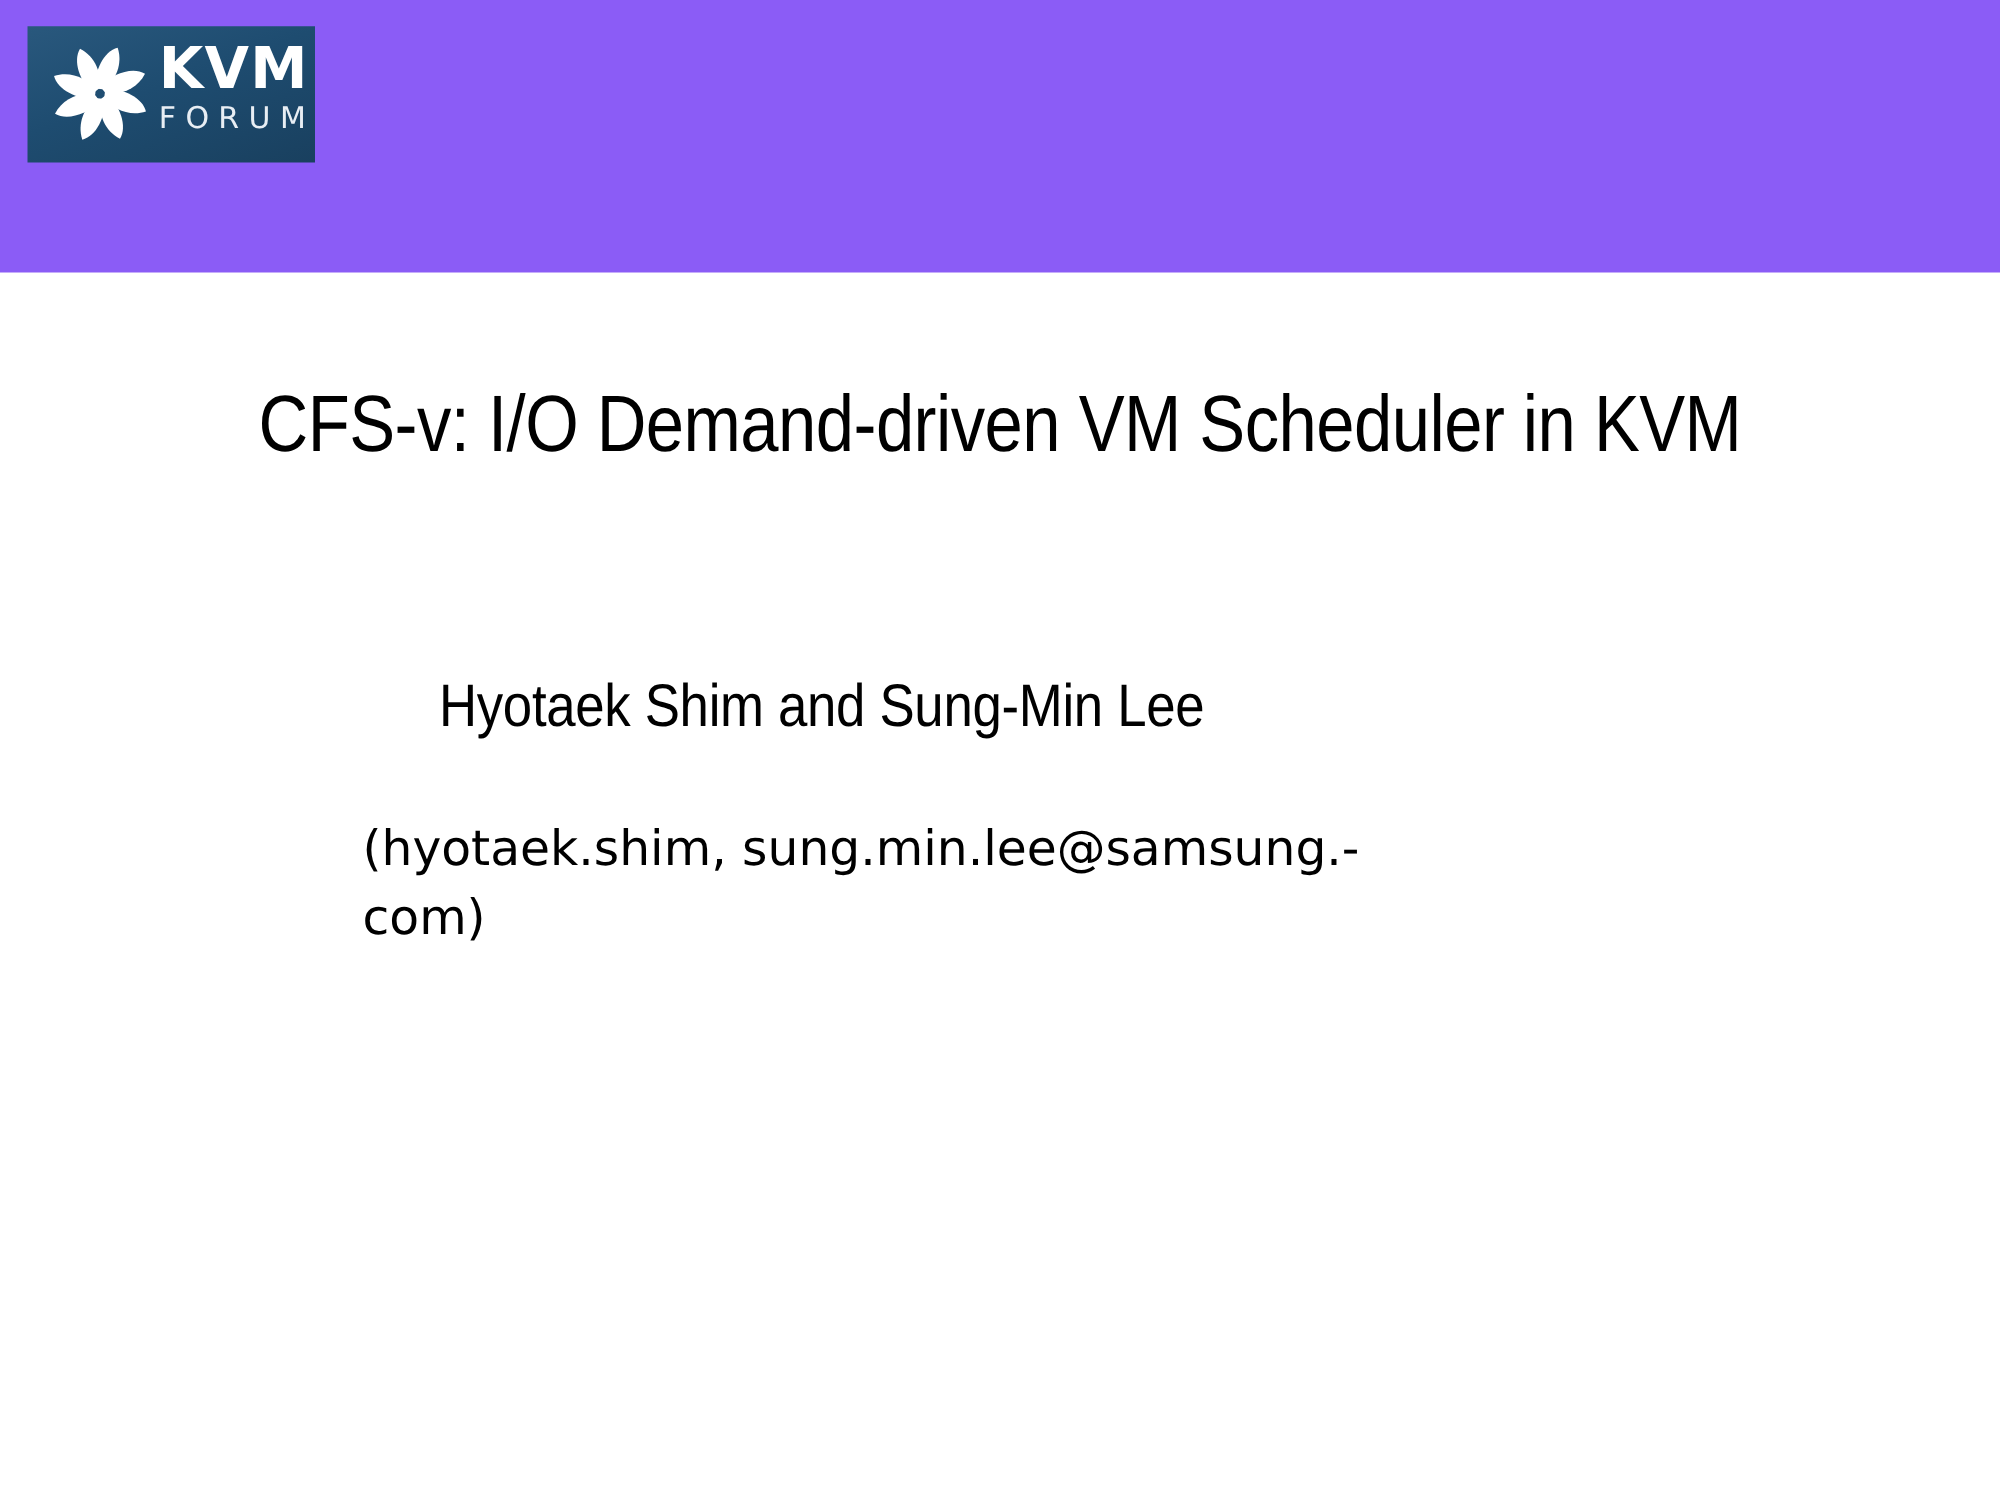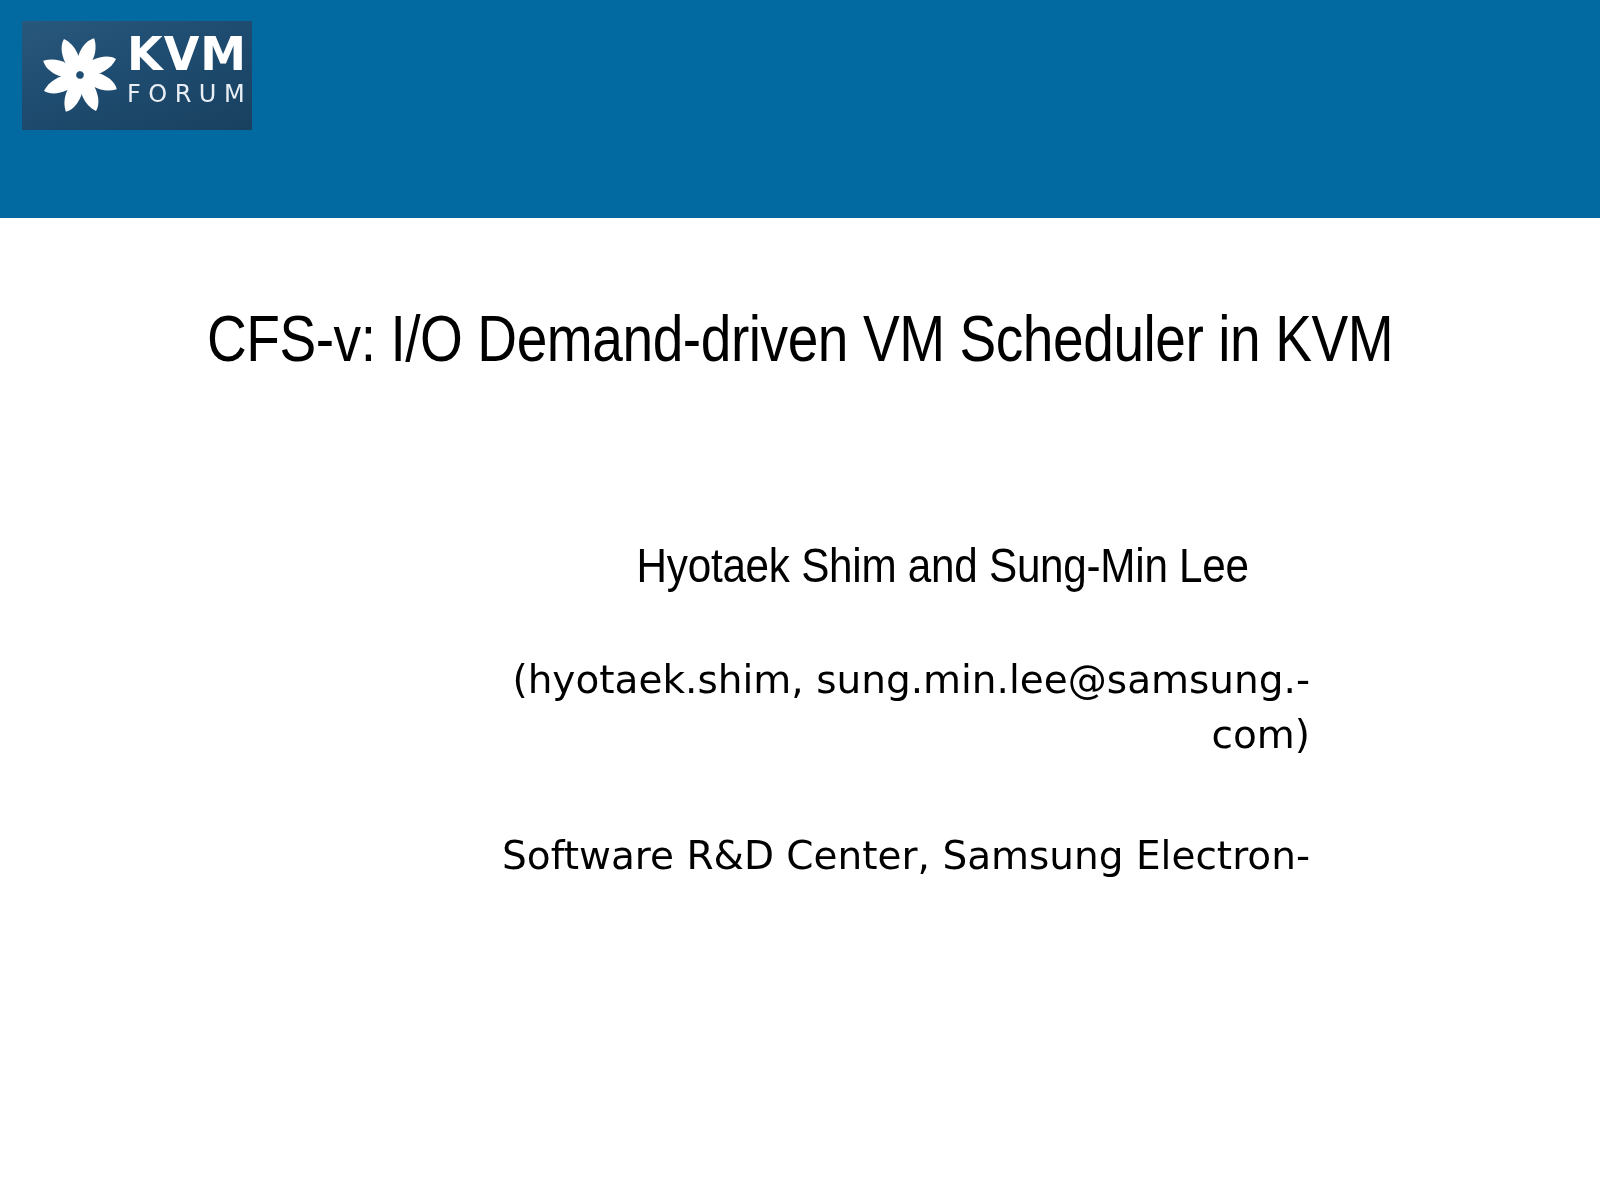--- a/index.html
+++ b/index.html
@@ -15,21 +15,21 @@
     font-family: "DejaVu Sans", sans-serif;
   }
 
   
   .header-band {
     position: absolute;
     left: 0;
     top: 0;
     width: 1600px;
     height: 218px;
-    background: #0369a1;
+    background: #8b5cf6;
   }
 
   
   .logo-box {
     position: absolute;
     left: 22px;
     top: 21px;
     width: 230px;
     height: 109px;
     background: linear-gradient(160deg, #29587d 0%, #1e4c70 45%, #19405f 100%);
@@ -100,21 +100,21 @@
     transform: scaleX(0.86);
     transform-origin: center center;
     white-space: nowrap;
   }
 
   .subtitle-block {
     position: absolute;
     left: 290px;
     top: 320px;
     width: 1020px;
-    text-align: right;
+    text-align: left;
     color: #000000;
   }
 
   .sub-authors {
     font-family: "Liberation Sans Narrow", "Liberation Sans", sans-serif;
     font-size: 48px;
     line-height: 56px;
     letter-spacing: -0.3px;
     transform: scaleX(0.88);
     white-space: nowrap;
@@ -198,21 +198,20 @@
     <div class="sub-gap-a"></div>
 
     <div class="sub-email">
       <span class="wrap-line">(hyotaek.shim, sung.min.lee@samsung.-</span>
       <span class="wrap-line">com)</span>
     </div>
 
     <div class="sub-gap-b"></div>
 
     <div class="sub-affil">
-      <span class="wrap-line">Software R&amp;D Center, Samsung Electron-</span>
     </div>
 
     <div class="sub-gap-c"></div>
 
 
   </div>
 
 </div>
 
 </body></html>

